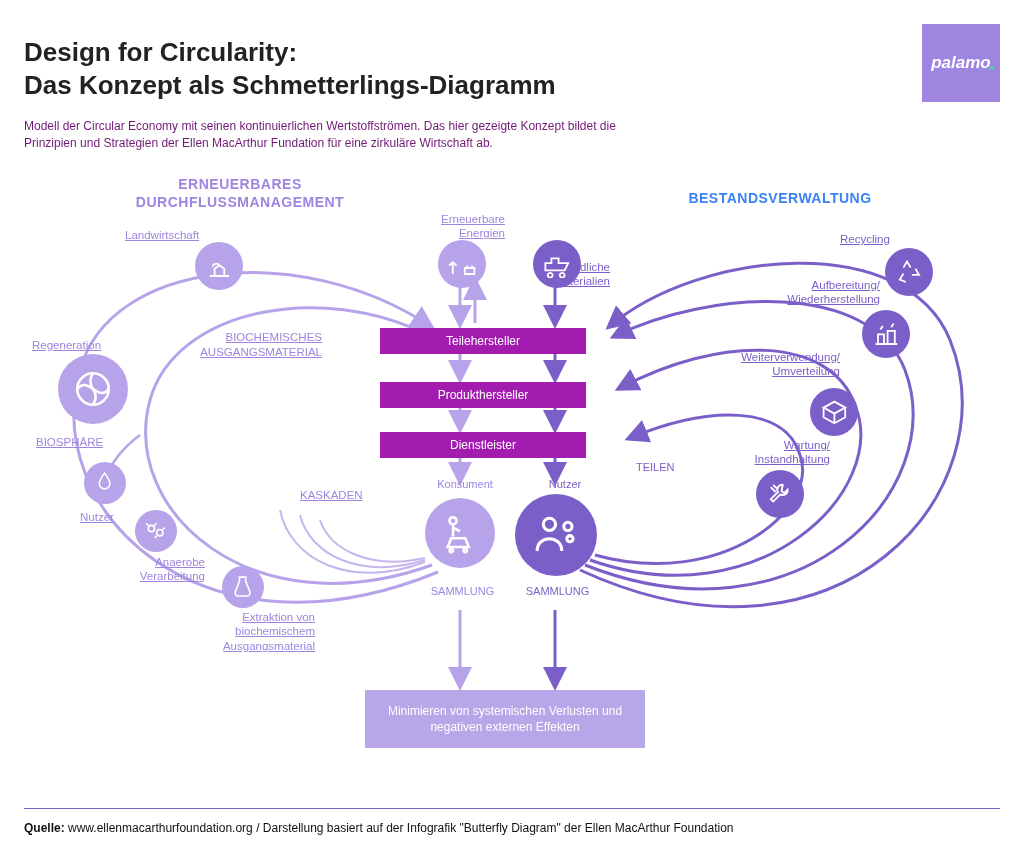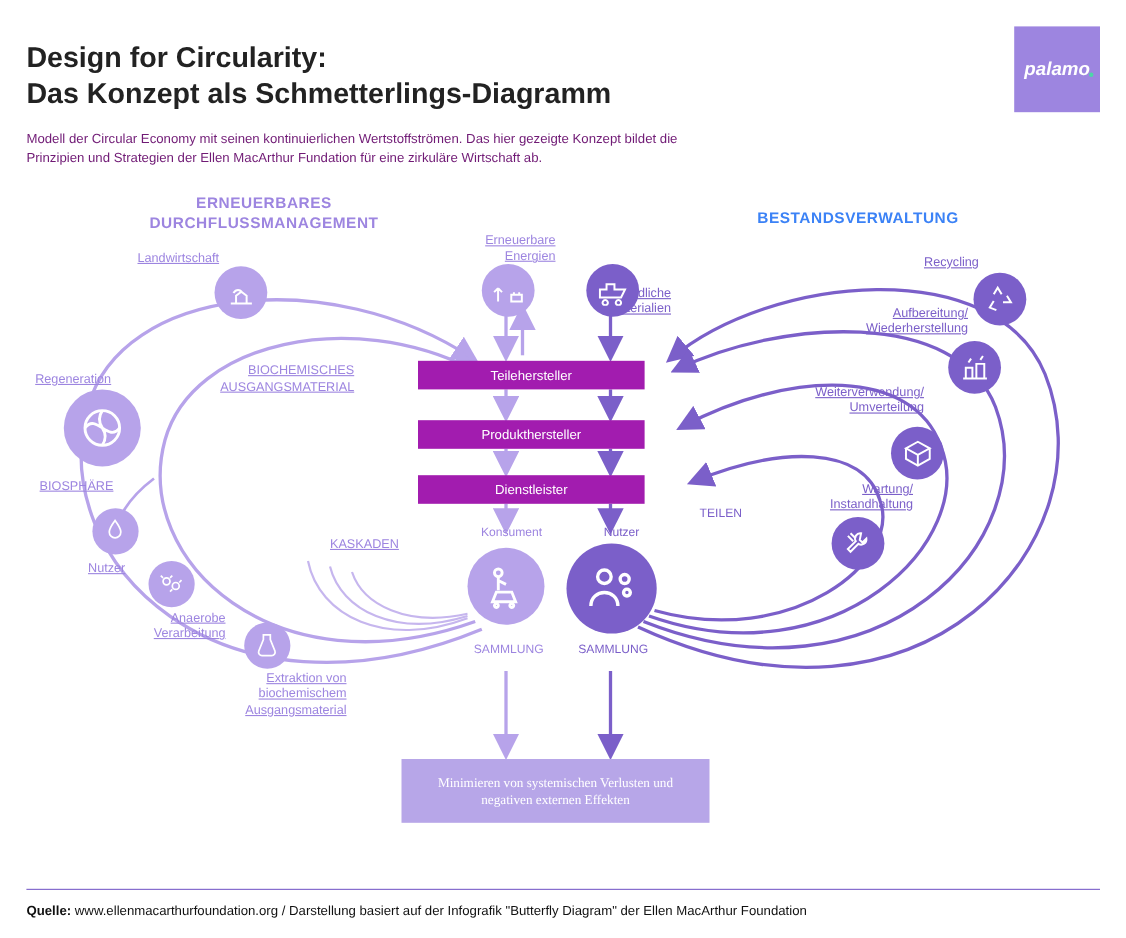--- a/index.html
+++ b/index.html
@@ -14,21 +14,21 @@
   .section-label.right { top: 20px; left: 680px; width: 200px; color: #3b82f6; }
   .node-circle { position: absolute; border-radius: 50%; display: flex; align-items: center; justify-content: center; color: #fff; }
   .node-lg { width: 70px; height: 70px; }
   .node-md { width: 48px; height: 48px; }
   .node-sm { width: 42px; height: 42px; }
   .light { background: #b7a3ea; }
   .dark  { background: #7b5fc9; }
   .node-label { position: absolute; color: #9d85e0; font-size: 11.5px; text-align: right; line-height: 1.25; text-decoration: underline; }
   .node-label.rt { color: #7b5fc9; }
   .center-box { position: absolute; left: 380px; width: 206px; height: 26px; background: #a21caf; color: #fff; font-size: 12px; display: flex; align-items: center; justify-content: center; }
-  .bottom-box { position: absolute; left: 365px; top: 520px; width: 280px; height: 58px; background: #b7a6e8; color: #fff; font-size: 12px; display: flex; align-items: center; justify-content: center; text-align: center; padding: 6px 14px; line-height: 1.35; font-family: Liberation Serif, serif; }
+  .bottom-box { position: absolute; left: 365px; top: 520px; width: 280px; height: 58px; background: #b7a6e8; color: #fff; font-size: 12px; display: flex; align-items: center; justify-content: center; text-align: center; padding: 6px 14px; line-height: 1.35; }
   .caption { position: absolute; color: #9d85e0; font-size: 11px; text-align: center; }
   .caption.rt { color: #7b5fc9; }
   .footer-line { position: absolute; bottom: 44px; left: 24px; right: 24px; height: 1px; background: #7b5fc9; }
   .footer { position: absolute; bottom: 18px; left: 24px; font-size: 12px; color: #111; }
   .footer b { font-weight: 700; }
   svg.icon { width: 60%; height: 60%; stroke: #fff; stroke-width: 1.5; fill: none; }
   svg.flows { position: absolute; top: 0; left: 0; pointer-events: none; }
 </style>
 </head>
 <body>

